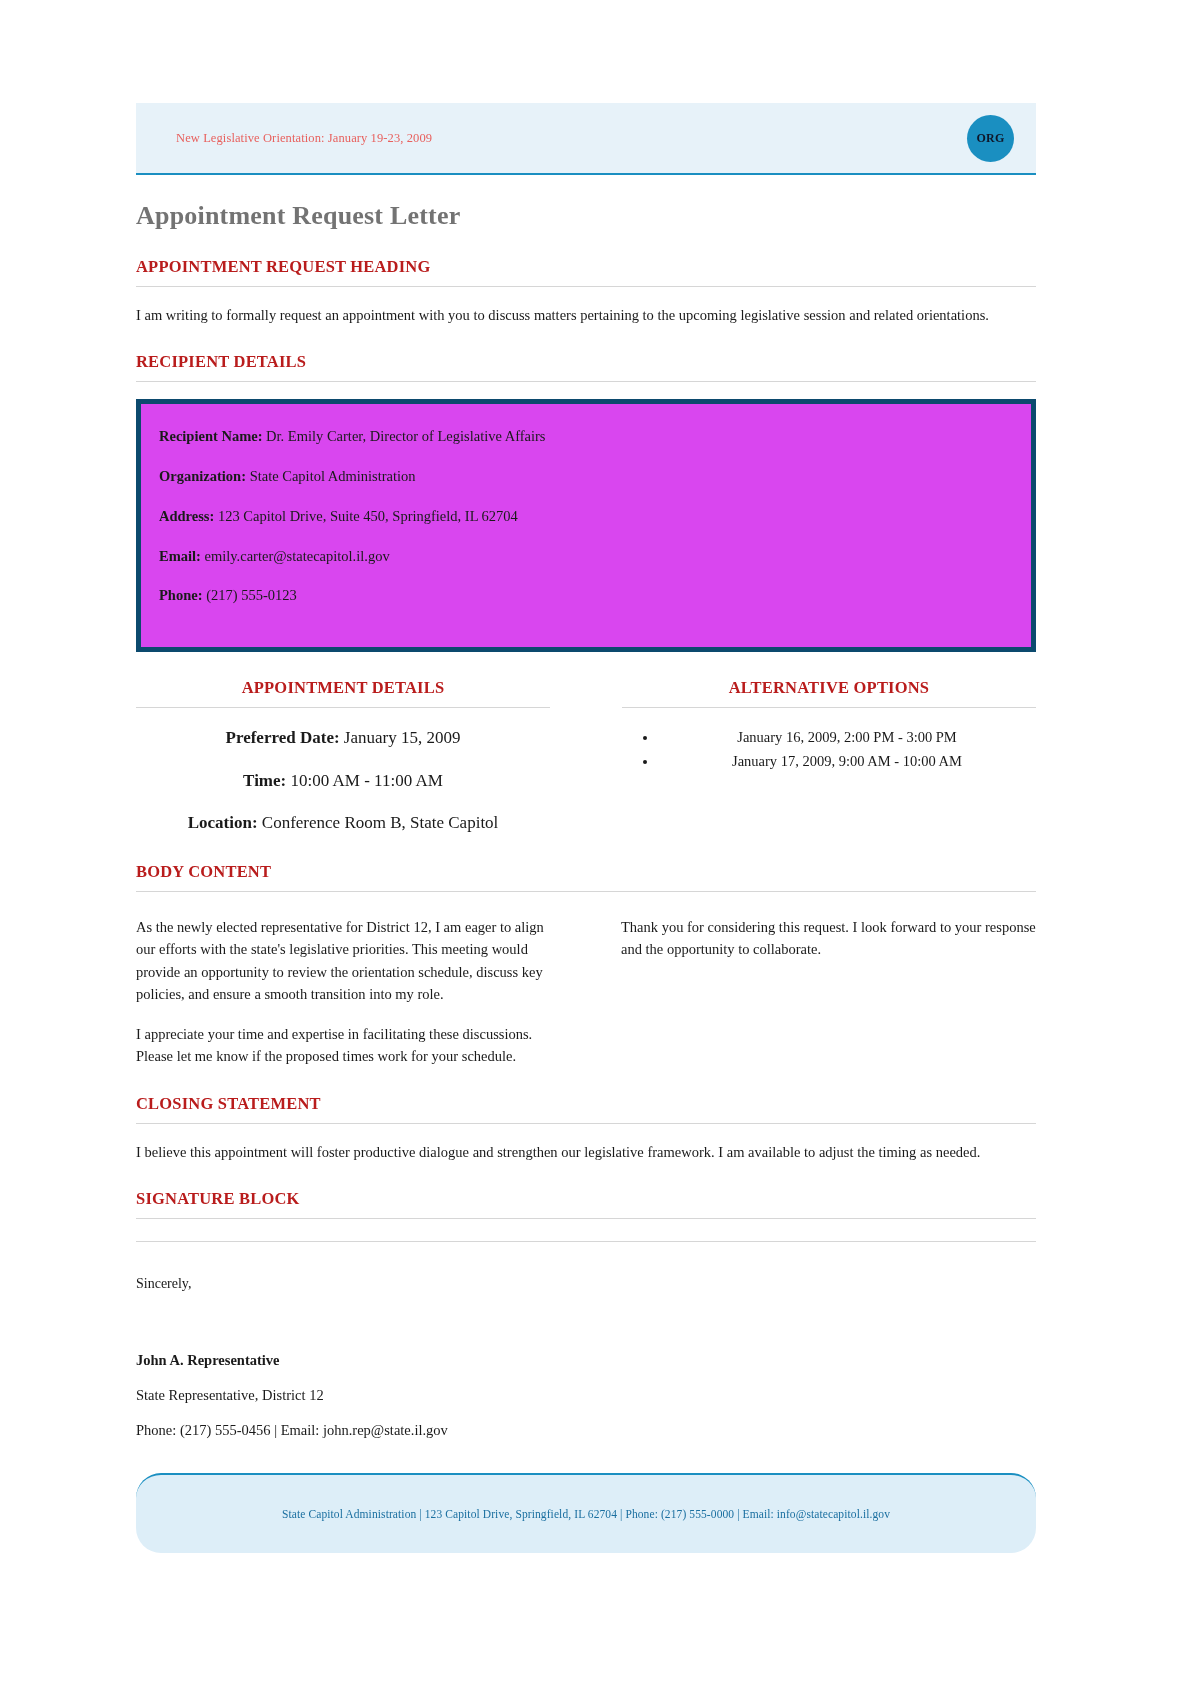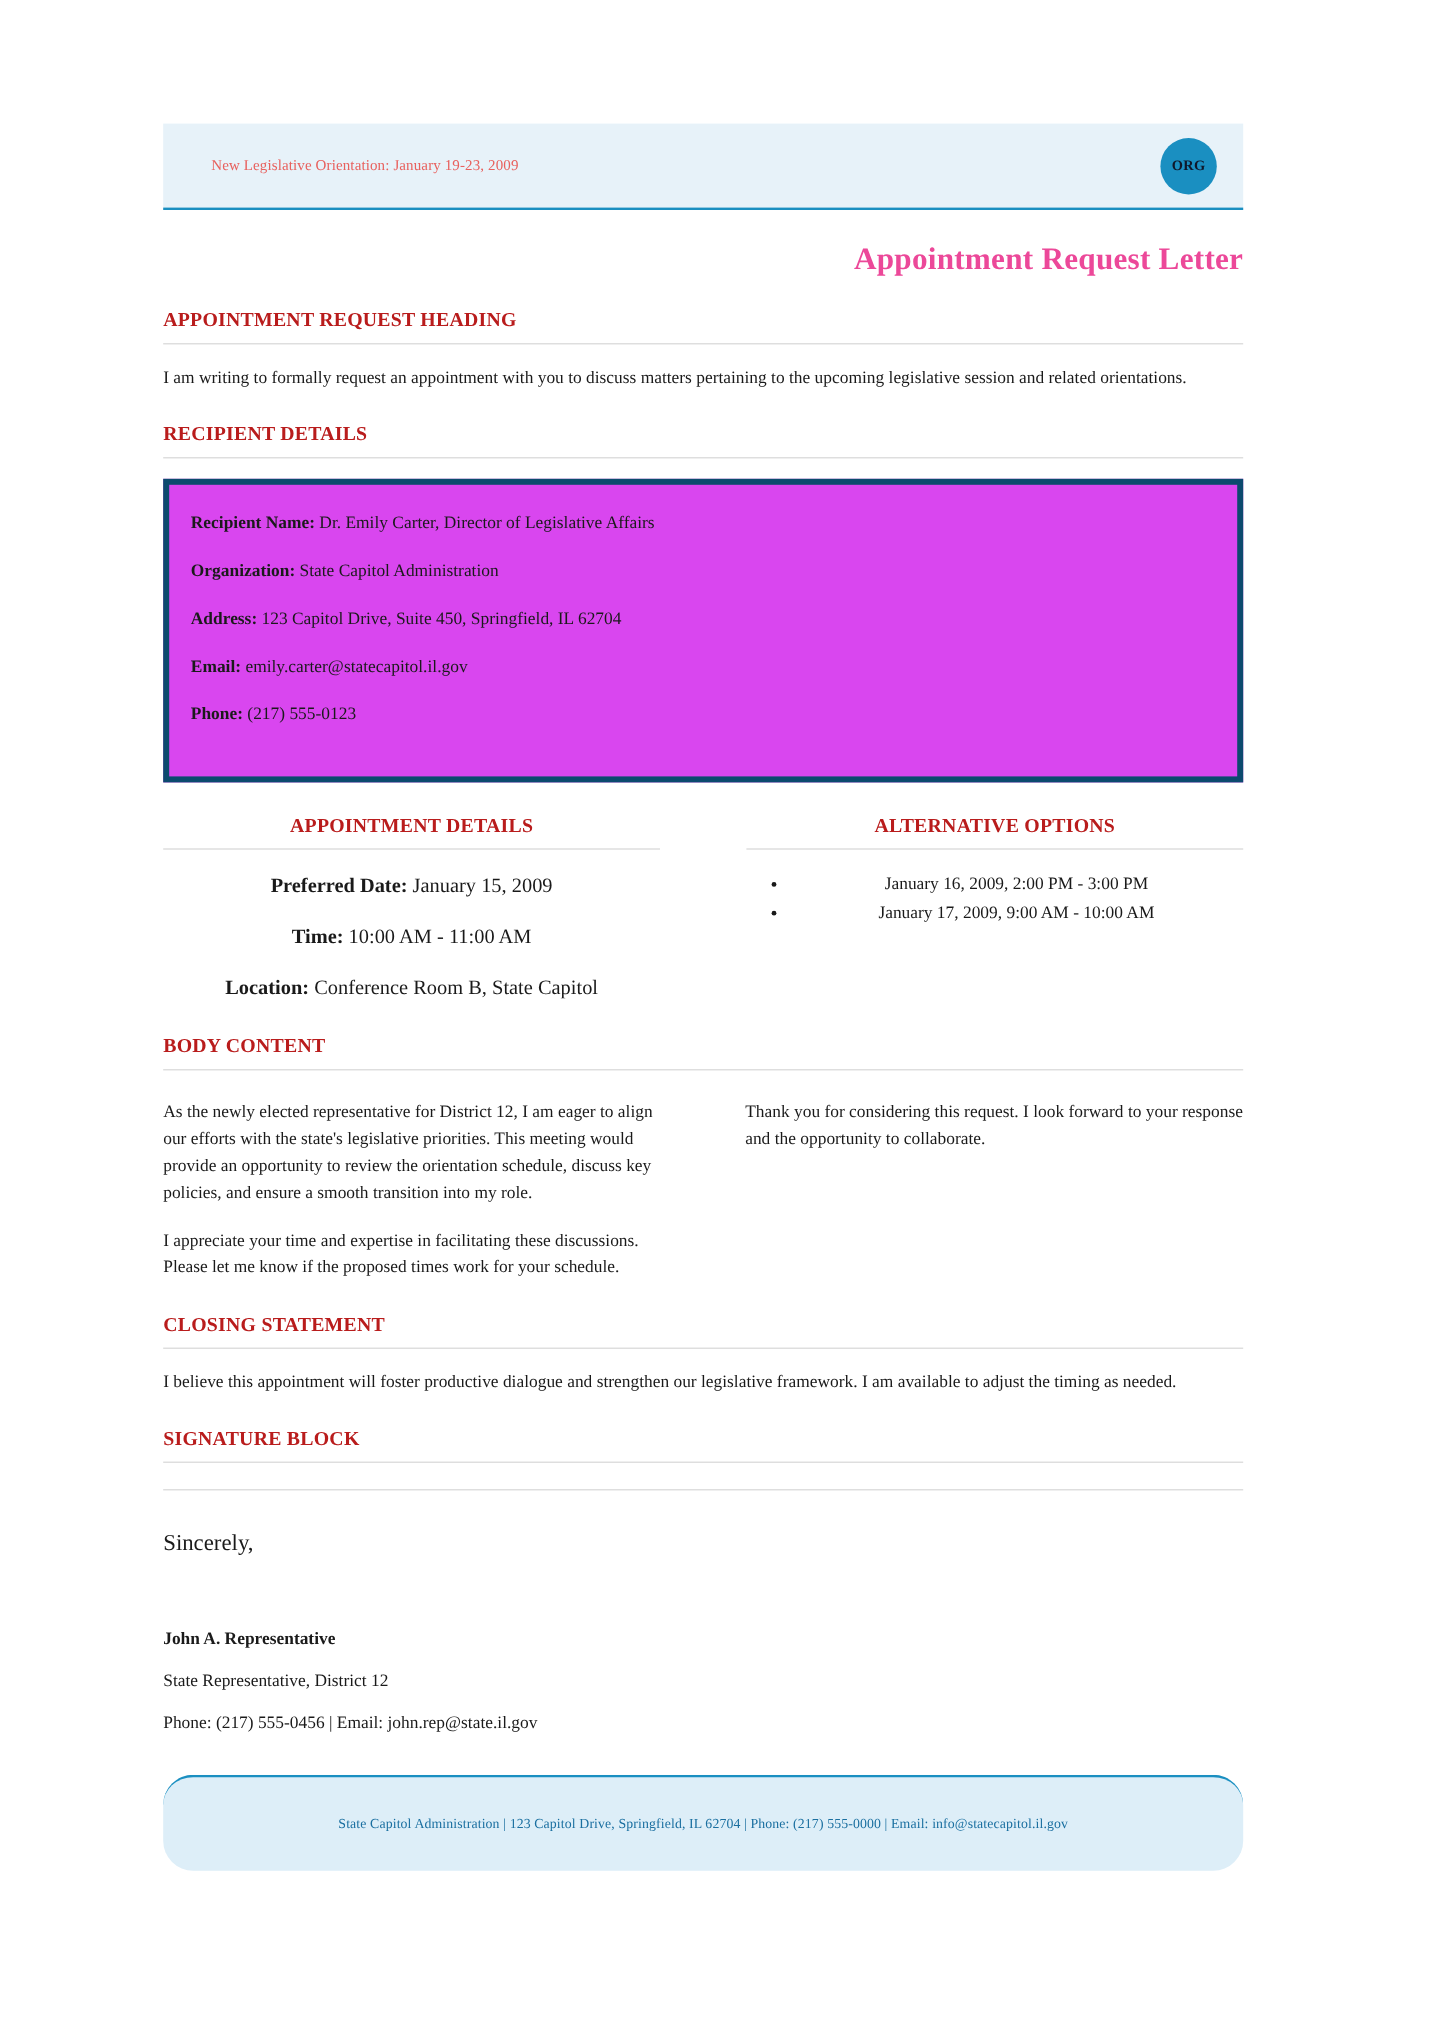--- a/index.html
+++ b/index.html
@@ -58,22 +58,22 @@
     justify-content: center;
     font-family: "Liberation Serif", serif;
     font-weight: bold;
     font-size: 12px;
     letter-spacing: 0.3px;
     flex: 0 0 auto;
   }
 
   
   .doc-title {
-    text-align: right;
-    color: #ec4899;
+    text-align: left;
+    color: #737373;
     font-size: 26px;
     font-weight: bold;
     margin: 26px 0 0 0;
     letter-spacing: 0.2px;
   }
 
   
   .section {
     margin-top: 26px;
   }
@@ -147,21 +147,21 @@
   .body-cols .para:first-child { margin-top: 0; }
 
   
   .sig-rule2 {
     border: 0;
     border-top: 1px solid #d6d6d6;
     margin: 22px 0 0 0;
     height: 0;
   }
   .sincerely {
-    font-size: 19px;
+    font-size: 14px;
     margin: 34px 0 0 0;
   }
   .sig-name {
     font-size: 14.5px;
     font-weight: bold;
     margin: 60px 0 0 0;
   }
   .sig-line {
     font-size: 14.5px;
     margin: 18px 0 0 0;

